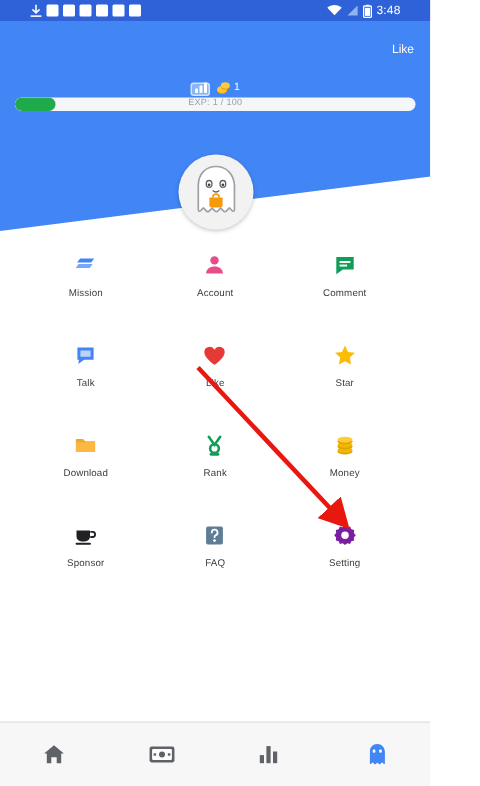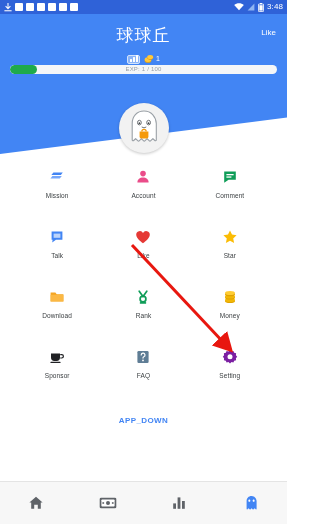--- a/index.html
+++ b/index.html
@@ -23,21 +23,21 @@
   }
 
   
   .statusbar {
     position: absolute;
     top: 0; left: 0; right: 0;
     height: 14px;
     background: #2f62d8;
     display: flex;
     align-items: center;
-    padding: 0 4px;
+    padding: 0 20px;
     box-sizing: border-box;
     z-index: 40;
   }
   .sb-left { display: flex; align-items: center; gap: 3px; }
   .sb-dl {
     width: 8px; height: 9px;
     position: relative;
     opacity: .95;
   }
   .sb-dl svg { display: block; }
@@ -294,21 +294,20 @@
           <rect x="0.4" y="1" width="5.2" height="7.6" rx="0.8" fill="none" stroke="#ffffff" stroke-width="0.9"></rect>
           <rect x="1.3" y="2.2" width="3.4" height="5.4" fill="#ffffff"></rect>
         </svg>
       </span>
       <span class="sb-clock">3:48</span>
     </div>
   </div>
 
   <div class="header"></div>
 
-  <div class="header-title">球球丘</div>
 
   <div class="sign-btn">Like</div>
 
   <div class="meta-row">
     <span class="lvl-badge">
       <span class="lvl-bar b1"></span>
       <span class="lvl-bar b2"></span>
       <span class="lvl-bar b3"></span>
     </span>
     <span class="coin-wrap">
@@ -467,21 +466,20 @@
         <svg width="16" height="16" viewBox="0 0 16 16">
           <path d="M8 1.2l1.5 1.3 1.9-.5.8 1.8 1.9.5-.2 2 1.3 1.5-1.3 1.5.2 2-1.9.5-.8 1.8-1.9-.5L8 14.4l-1.5-1.3-1.9.5-.8-1.8-1.9-.5.2-2L.8 7.8l1.3-1.5-.2-2 1.9-.5.8-1.8 1.9.5z" fill="#7b1fa2"></path>
           <circle cx="8" cy="7.8" r="2.5" fill="#ffffff"></circle>
         </svg>
       </span>
       <span class="cell-label">Setting</span>
     </div>
 
   </div>
 
-  <div class="appdown">APP_DOWN</div>
 
   <svg class="arrow-layer" viewBox="0 0 287 524">
     <defs>
       <marker id="ah" markerWidth="7" markerHeight="7" refX="2.2" refY="3.5" orient="auto">
         <path d="M0 0 L6.6 3.5 L0 7 z" fill="#e8170f"></path>
       </marker>
     </defs>
     <line x1="132" y1="245" x2="224" y2="343" stroke="#e8170f" stroke-width="3" marker-end="url(#ah)"></line>
   </svg>
 

